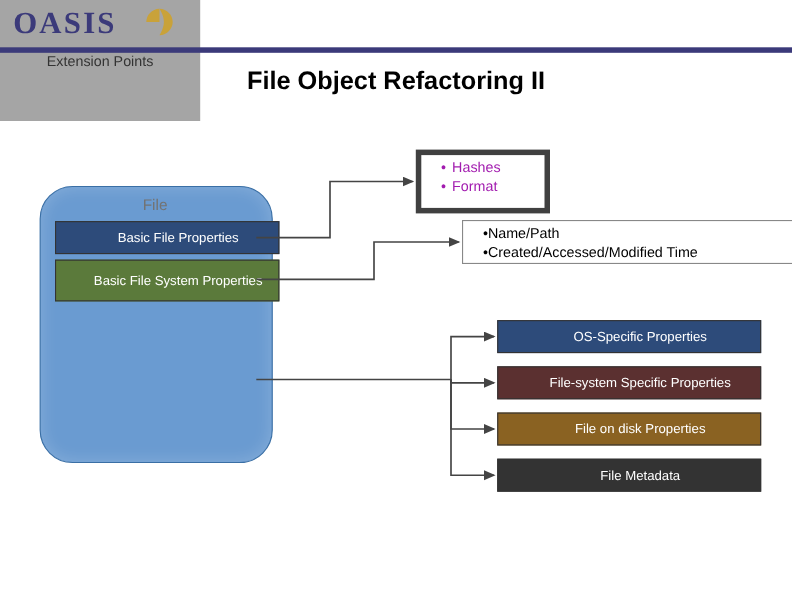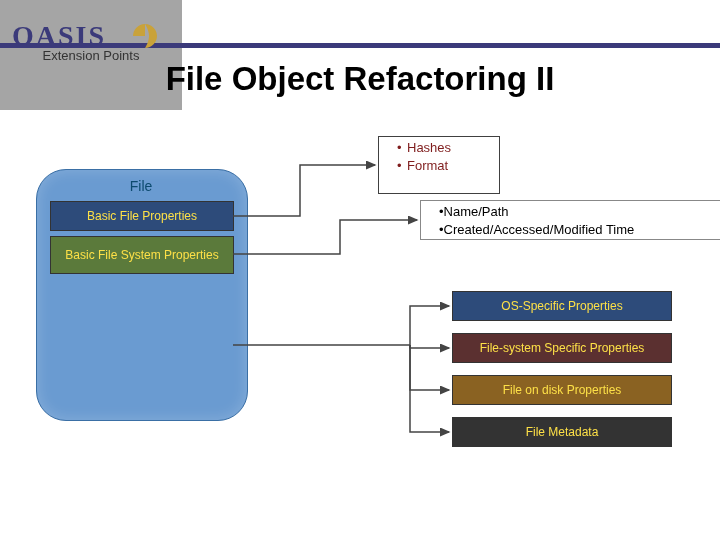--- a/index.html
+++ b/index.html
@@ -15,24 +15,23 @@
   .header-line {
     position: absolute;
     top: 43px;
     left: 0;
     width: 720px;
     height: 5px;
     background: #3b3a7a;
   }
   .logo {
     position: absolute;
-    top: 20px;
+    top: 6px;
     left: 12px;
     display: flex;
-    align-items: center;
     gap: 20px;
   }
   .logo-text {
     font-family: Georgia, 'Times New Roman', serif;
     font-weight: bold;
     font-size: 28px;
     letter-spacing: 2px;
     color: #3b3a7a;
   }
   .logo-gold {
@@ -45,51 +44,52 @@
   }
   .logo-gold svg { display:block; }
   .title {
     position: absolute;
     top: 60px;
     left: 0;
     width: 720px;
     text-align: center;
     font-family: Arial, Helvetica, sans-serif;
     font-weight: 900;
-    font-size: 33px;
+    font-size: 23px;
     color: #000;
   }
   .file-rounded {
     position: absolute;
     top: 169px;
     left: 36px;
     width: 210px;
     height: 250px;
     background: #6a9bd1;
     border: 1px solid #3a6fa5;
     border-radius: 30px;
     box-shadow: inset 0 0 15px rgba(255,255,255,0.2);
   }
   .file-title {
     position: absolute;
     top: 178px;
     left: 36px;
     width: 210px;
     text-align: center;
-    color: #0c4a6e;
+    color: #737373;
     font-size: 14px;
   }
   .box {
     position: absolute;
     height: 28px;
     line-height: 28px;
     text-align: center;
-    color: #fde047;
+    color: #ffffff;
     font-size: 12px;
     border: 1px solid #333;
+    padding-left: 20px;
   }
   .box-tall {
     height: 36px;
     line-height: 18px;
     padding-top: 0;
     display: flex;
     align-items: center;
     justify-content: center;
     text-align: right;
   }
@@ -99,27 +99,27 @@
   .osprop { top: 291px; left: 452px; width: 218px; background: #2d4b7a; }
   .fsprop { top: 333px; left: 452px; width: 218px; background: #5b3030; }
   .fodisk { top: 375px; left: 452px; width: 218px; background: #8a6222; }
   .fmeta  { top: 417px; left: 452px; width: 218px; background: #333333; }
   .callout1 {
     position: absolute;
     top: 136px;
     left: 378px;
     width: 122px;
     height: 58px;
-    border: 1px solid #404040;
+    border: 5px solid #404040;
     background: #fff;
     font-size: 13px;
     padding-left: 18px;
     padding-top: 2px;
     box-sizing: border-box;
-    color: #7f1d1d;
+    color: #a21caf;
   }
   .callout1 .row { line-height: 18px; }
   .callout1 .bull { display:inline-block; width:10px; }
   .callout2 {
     position: absolute;
     top: 200px;
     left: 420px;
     width: 304px;
     height: 40px;
     border: 1px solid #888;

